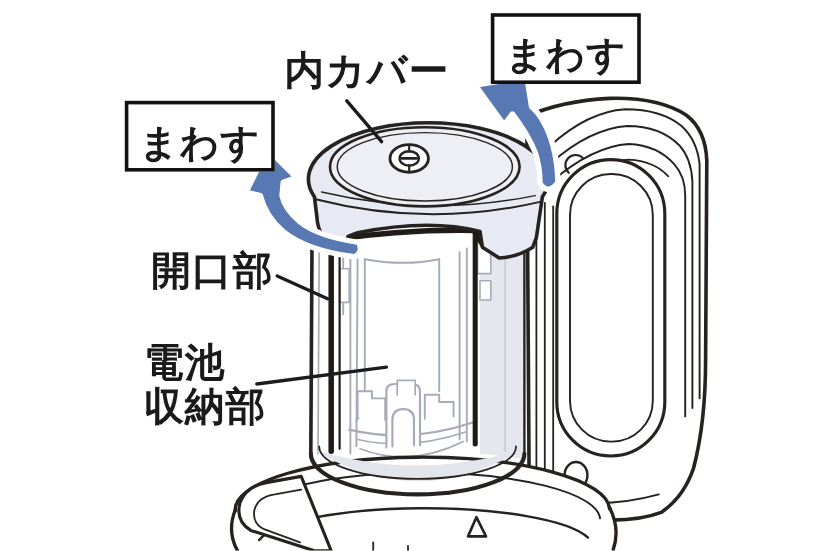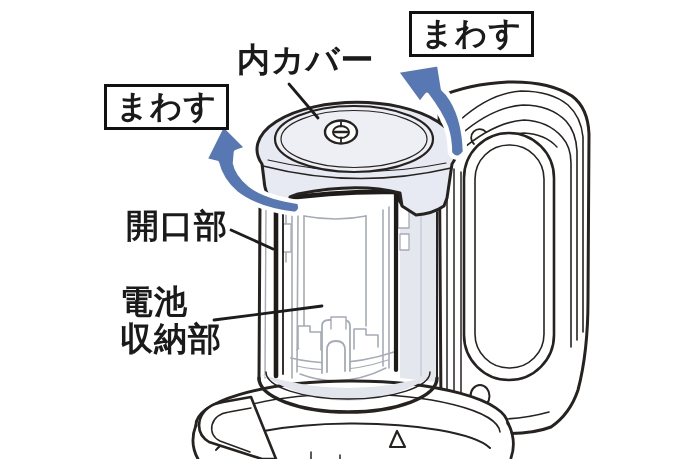--- a/index.html
+++ b/index.html
@@ -8,21 +8,21 @@
     font-family:"Liberation Sans","DejaVu Sans",sans-serif;
   }
   #lineart{position:absolute;left:0;top:0;}
   .callout{
     position:absolute;color:#1a1a1a;font-weight:700;font-size:33px;
     line-height:1.12;letter-spacing:1px;white-space:nowrap;
   }
   .callout-box{
     position:absolute;color:#1a1a1a;font-weight:700;font-size:32px;
     line-height:1.0;letter-spacing:1px;white-space:nowrap;
-    background:#fff;border:3.5px solid #111;padding:3px 9px 5px 9px;
+    background:#fff;border:3.5px solid #111;padding:16px 9px 5px 9px;
   }
 </style>
 </head>
 <body>
 
 <div id="stage">
 
   <svg id="lineart" width="686" height="459" viewBox="0 0 686 459" fill="none" stroke-linecap="round" stroke-linejoin="round">
 
     <g>

